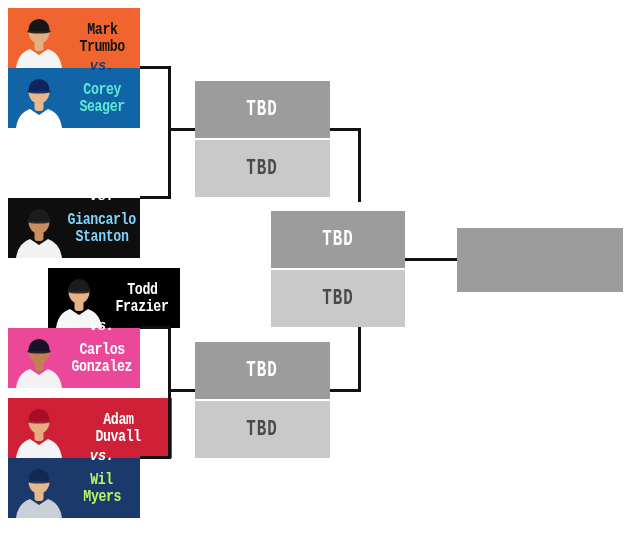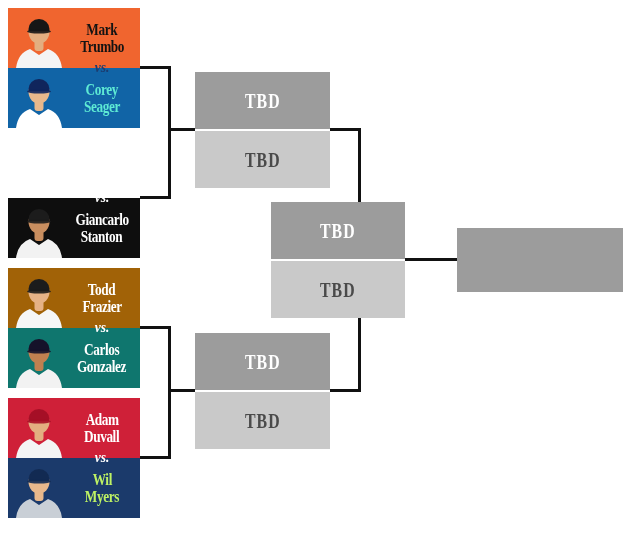--- a/index.html
+++ b/index.html
@@ -1,18 +1,18 @@
 <!DOCTYPE html>
 <html><head>
 <meta charset="utf-8">
 <style>
   html,body{margin:0;padding:0;background:#ffffff;}
   .canvas{
     position:relative;width:630px;height:538px;background:#ffffff;
-    font-family:Liberation Serif, serif;overflow:hidden;
+    font-family:Liberation Mono, monospace;overflow:hidden;
   }
   
   .matchup{position:absolute;left:8px;width:132px;height:120px;}
   .cell{position:absolute;left:0;width:132px;height:60px;overflow:hidden;}
   .cell.top{top:0;}
   .cell.bottom{top:60px;}
   .photo{position:absolute;left:0;top:0;width:62px;height:60px;}
   .photo svg{display:block;width:62px;height:60px;}
   .nameside{
     position:absolute;left:56px;right:0;top:0;bottom:0;
@@ -23,21 +23,21 @@
     transform:scaleX(0.78);letter-spacing:-0.5px;
   }
   .vs{
     position:absolute;left:56px;right:0;top:51px;height:17px;z-index:2;
     text-align:center;font-style:italic;font-weight:bold;font-size:15px;line-height:16px;
     transform:scaleX(0.9);
   }
   
   .line{position:absolute;background:#111111;}
   
-  .slot{position:absolute;display:flex;align-items:center;justify-content:center;}
+  .slot{position:absolute;display:flex;align-items:center;justify-content:center;margin-top:9px;}
   .tbd{font-weight:bold;font-size:22px;line-height:22px;transform:scaleX(0.72);letter-spacing:1.5px;}
   .champion{position:absolute;left:457px;top:228px;width:166px;height:64px;}
 </style>
 </head>
 <body>
 
 <div class="canvas">
 
   <div class="matchup" style="top:8px">
     <div class="cell top" style="background-color: rgb(240, 101, 47);">
@@ -78,63 +78,63 @@
     <div class="cell bottom" style="background-color: rgb(14, 14, 14);">
       <div class="photo">
         <svg viewBox="0 0 62 60">
           <path d="M8,60 Q10,45 22,41 L31,47 L40,41 Q52,45 54,60 Z" style="fill: rgb(242, 242, 242);"></path>
           <rect x="26.5" y="32" width="9" height="11" rx="3" style="fill: rgb(201, 142, 95);"></rect>
           <ellipse cx="31" cy="24" rx="10.5" ry="11.5" style="fill: rgb(201, 142, 95);"></ellipse>
           <path d="M20.5,21 a10.5,10 0 0 1 21,0 l0,2.2 -21,0 Z" style="fill: rgb(28, 28, 28);"></path>
           <ellipse cx="31" cy="23.4" rx="12" ry="2.1" opacity="0.9" style="fill: rgb(28, 28, 28);"></ellipse>
         </svg>
       </div>
-      <div class="nameside" style="color: #ffffff;">
+      <div class="nameside" style="color: #7dd3fc;">
         <span class="nline">Giancarlo</span>
         <span class="nline">Stanton</span>
       </div>
     </div>
   </div>
 
   <div class="matchup" style="top:268px">
-    <div class="cell top" style="background-color: #a16207;">
+    <div class="cell top" style="background-color: #000000; margin-left: 40px;">
       <div class="photo">
         <svg viewBox="0 0 62 60">
           <path d="M8,60 Q10,45 22,41 L31,47 L40,41 Q52,45 54,60 Z" style="fill: rgb(246, 246, 246);"></path>
           <rect x="26.5" y="32" width="9" height="11" rx="3" style="fill: rgb(230, 178, 134);"></rect>
           <ellipse cx="31" cy="24" rx="10.5" ry="11.5" style="fill: rgb(230, 178, 134);"></ellipse>
           <path d="M20.5,21 a10.5,10 0 0 1 21,0 l0,2.2 -21,0 Z" style="fill: rgb(28, 28, 28);"></path>
           <ellipse cx="31" cy="23.4" rx="12" ry="2.1" opacity="0.9" style="fill: rgb(28, 28, 28);"></ellipse>
         </svg>
       </div>
       <div class="nameside" style="color: rgb(255, 255, 255);">
         <span class="nline">Todd</span>
         <span class="nline">Frazier</span>
       </div>
     </div>
     <div class="vs" style="color: rgb(255, 255, 255);">vs.</div>
-    <div class="cell bottom" style="background-color: #0f766e;">
+    <div class="cell bottom" style="background-color: #ec4899;">
       <div class="photo">
         <svg viewBox="0 0 62 60">
           <path d="M8,60 Q10,45 22,41 L31,47 L40,41 Q52,45 54,60 Z" style="fill: rgb(242, 242, 242);"></path>
           <rect x="26.5" y="32" width="9" height="11" rx="3" style="fill: rgb(192, 128, 80);"></rect>
           <ellipse cx="31" cy="24" rx="10.5" ry="11.5" style="fill: rgb(192, 128, 80);"></ellipse>
           <path d="M20.5,21 a10.5,10 0 0 1 21,0 l0,2.2 -21,0 Z" style="fill: rgb(21, 18, 42);"></path>
           <ellipse cx="31" cy="23.4" rx="12" ry="2.1" opacity="0.9" style="fill: rgb(21, 18, 42);"></ellipse>
         </svg>
       </div>
       <div class="nameside" style="color: rgb(255, 255, 255);">
         <span class="nline">Carlos</span>
         <span class="nline">Gonzalez</span>
       </div>
     </div>
   </div>
 
   <div class="matchup" style="top:398px">
-    <div class="cell top" style="background-color: rgb(207, 32, 56);">
+    <div class="cell top" style="background-color: rgb(207, 32, 56); padding-left: 32px;">
       <div class="photo">
         <svg viewBox="0 0 62 60">
           <path d="M8,60 Q10,45 22,41 L31,47 L40,41 Q52,45 54,60 Z" style="fill: rgb(244, 244, 244);"></path>
           <rect x="26.5" y="32" width="9" height="11" rx="3" style="fill: rgb(227, 174, 128);"></rect>
           <ellipse cx="31" cy="24" rx="10.5" ry="11.5" style="fill: rgb(227, 174, 128);"></ellipse>
           <path d="M20.5,21 a10.5,10 0 0 1 21,0 l0,2.2 -21,0 Z" style="fill: rgb(165, 15, 38);"></path>
           <ellipse cx="31" cy="23.4" rx="12" ry="2.1" opacity="0.9" style="fill: rgb(165, 15, 38);"></ellipse>
         </svg>
       </div>
       <div class="nameside" style="color: rgb(255, 255, 255);">

